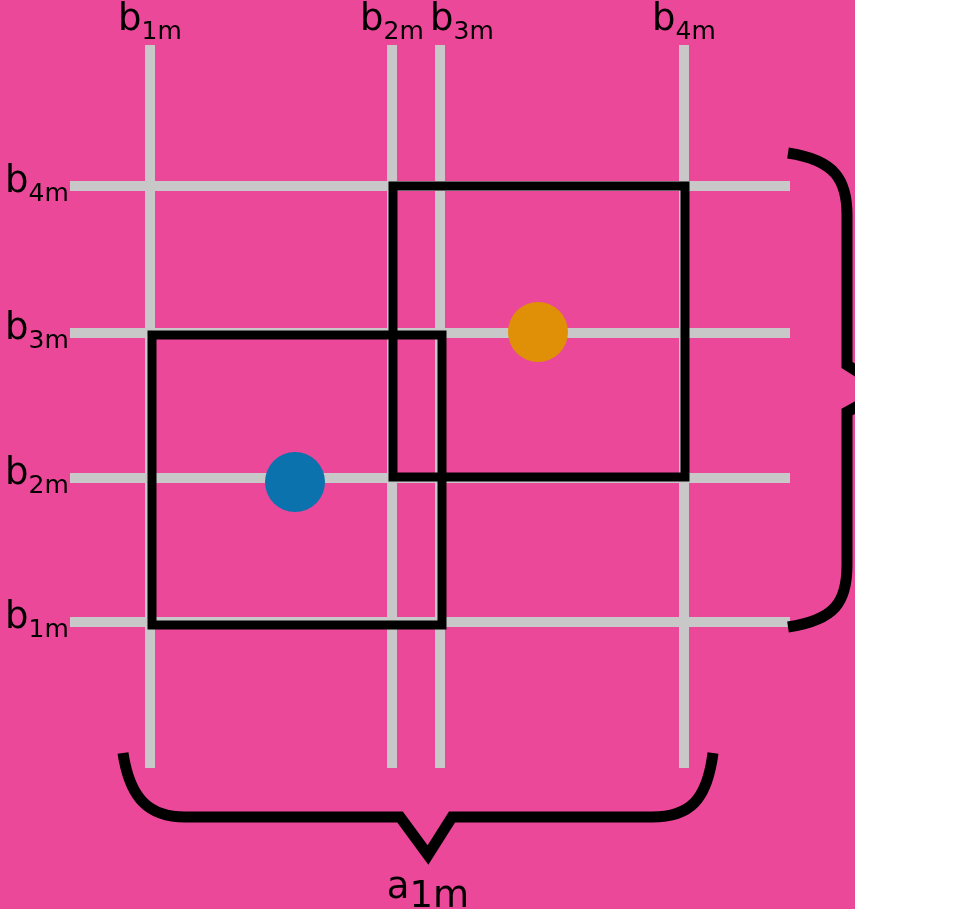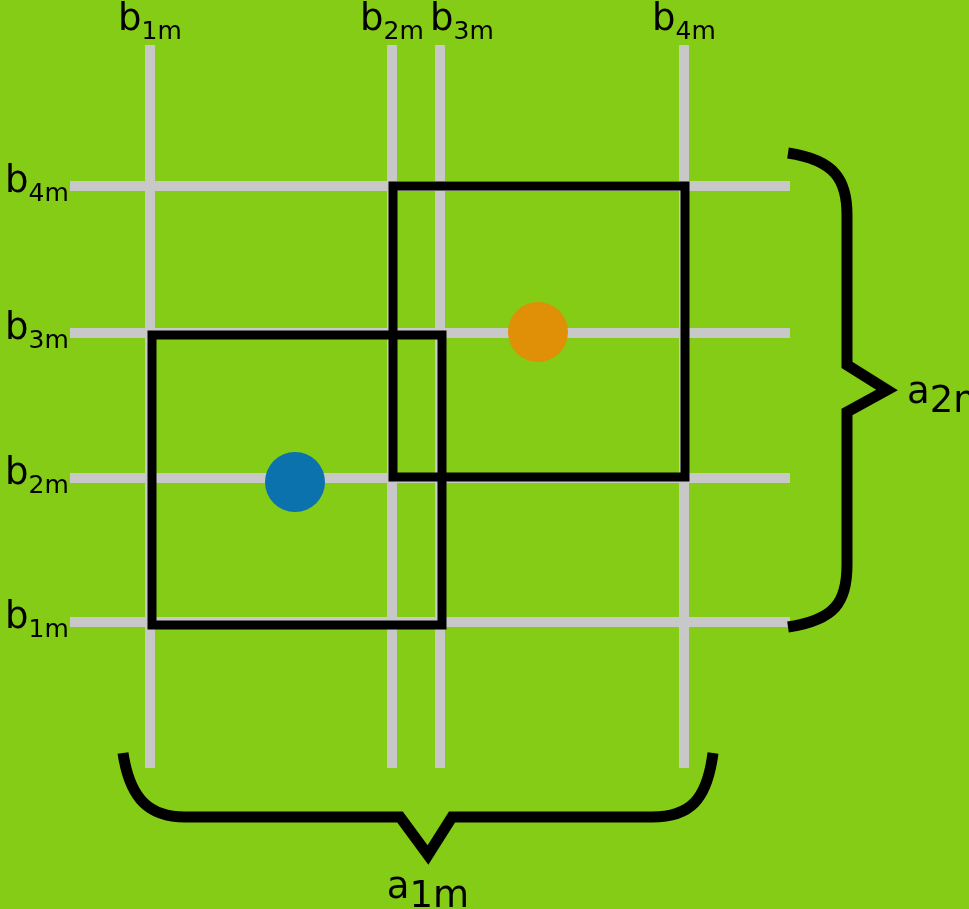--- a/index.html
+++ b/index.html
@@ -6,23 +6,23 @@
   html, body {
     margin: 0;
     padding: 0;
     background: #ffffff;
   }
   body {
     font-family: "DejaVu Sans", "Liberation Sans", sans-serif;
   }
   #canvas {
     position: relative;
-    width: 969px;
+    width: 855px;
     height: 909px;
-    background: #84cc16;
+    background: #ec4899;
     overflow: hidden;
   }
   #figure-svg {
     position: absolute;
     left: 0;
     top: 0;
     width: 969px;
     height: 909px;
     display: block;
   }

